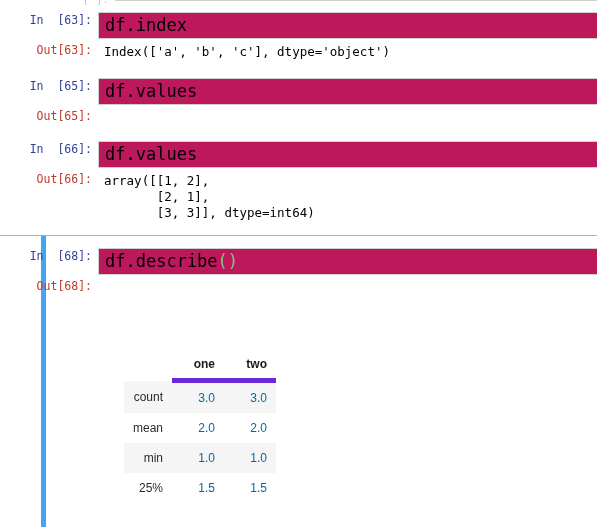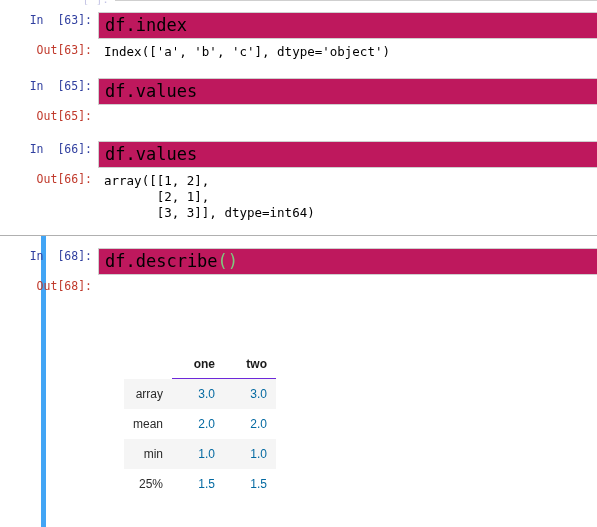--- a/index.html
+++ b/index.html
@@ -145,21 +145,21 @@
   }
   table.dataframe {
     border-collapse: collapse;
     border: none;
     font-family: "Liberation Sans", sans-serif;
     font-size: 12px;
     color: #2b2b2b;
   }
   table.dataframe thead th {
     border: none;
-    border-bottom: 1px solid #6d28d9;
+    border-bottom: 5px solid #6d28d9;
     padding: 4px 9px 6px 9px;
     text-align: right;
     font-weight: bold;
     font-size: 12px;
     color: #1a1a1a;
     background: #ffffff;
   }
   table.dataframe thead th.corner {
     border-bottom: none;
     background: #ffffff;
@@ -264,21 +264,21 @@
           <table class="dataframe">
             <thead>
               <tr>
                 <th class="corner"></th>
                 <th class="col-one">one</th>
                 <th class="col-two">two</th>
               </tr>
             </thead>
             <tbody>
               <tr>
-                <th>array</th>
+                <th>count</th>
                 <td>3.0</td>
                 <td>3.0</td>
               </tr>
               <tr>
                 <th>mean</th>
                 <td>2.0</td>
                 <td>2.0</td>
               </tr>
               <tr>
                 <th>min</th>

